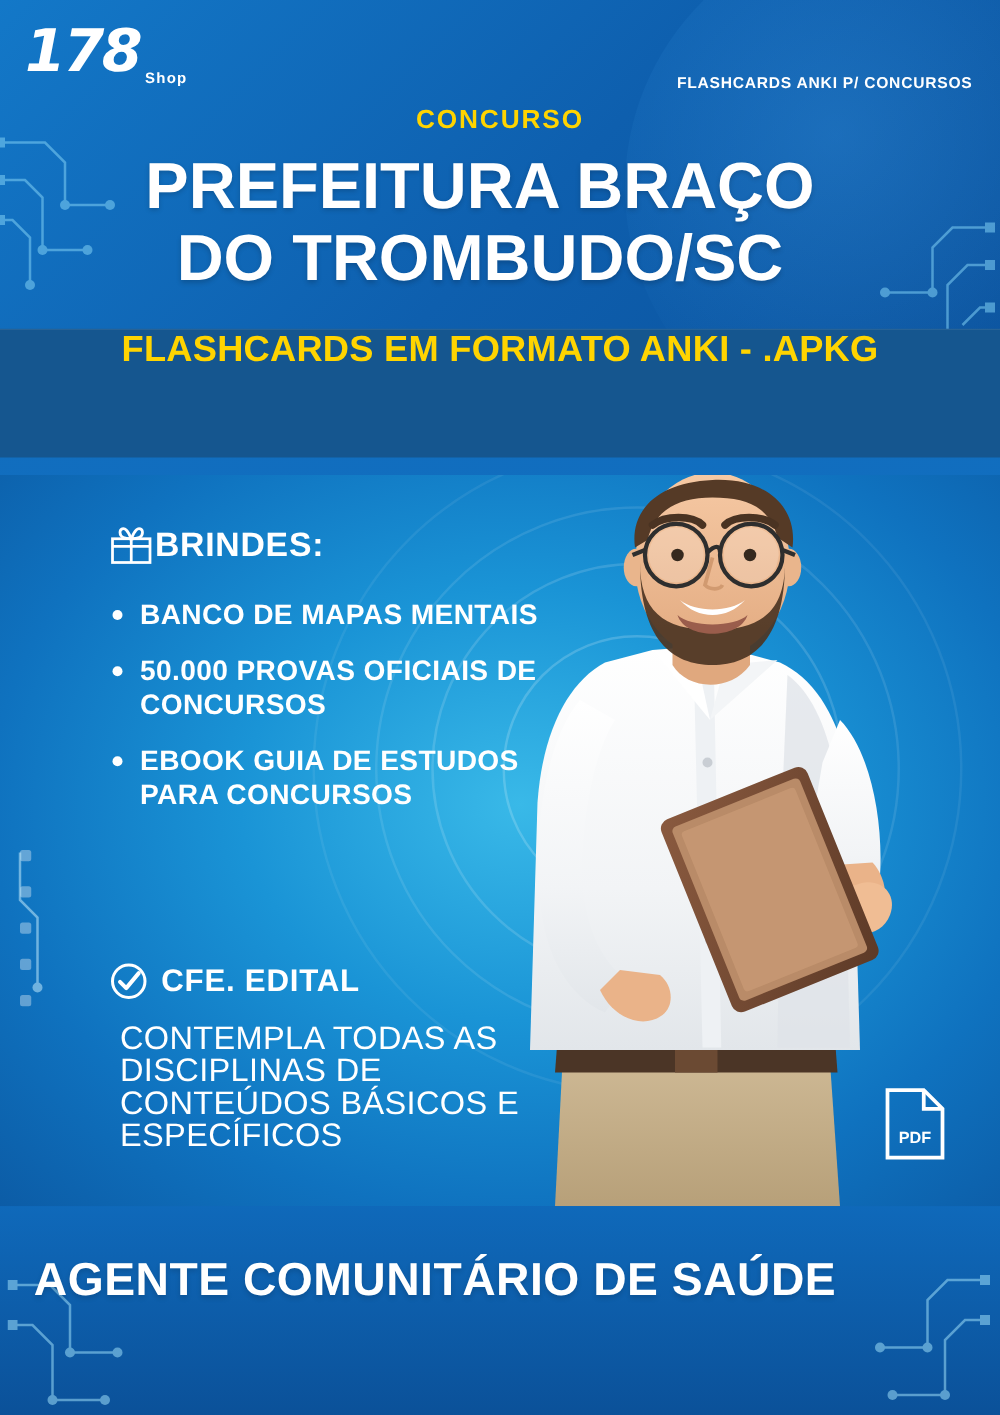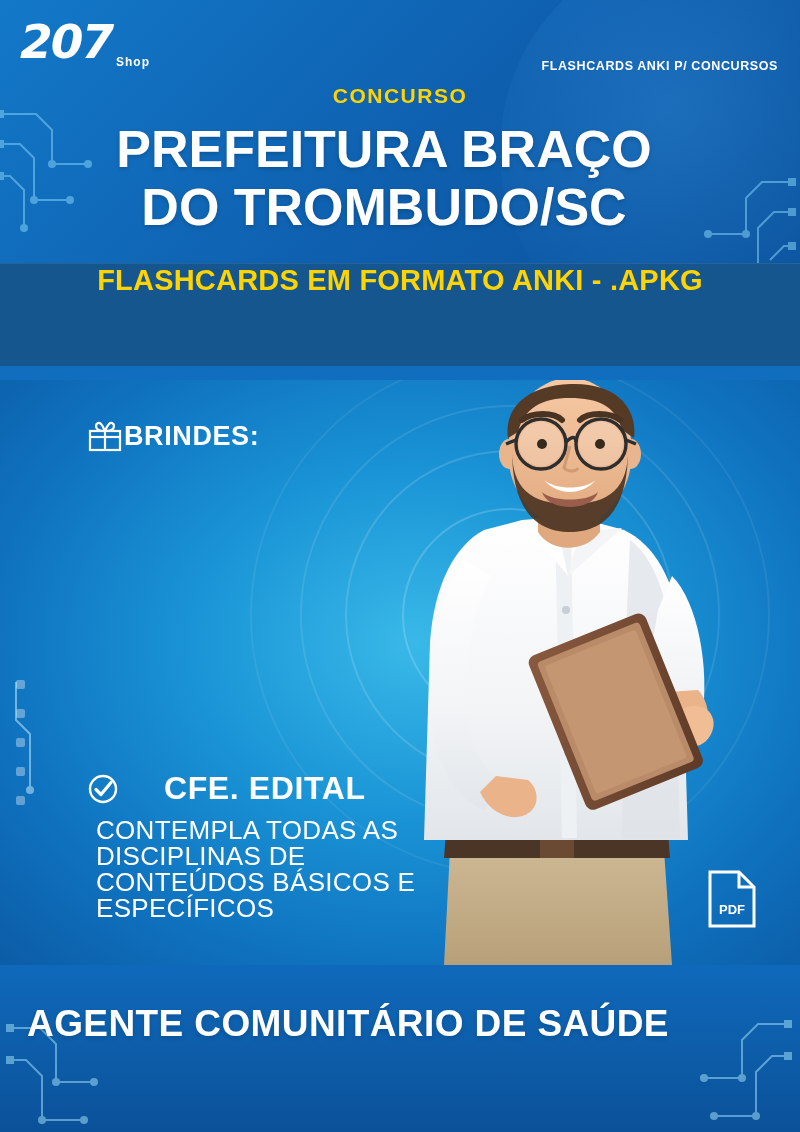--- a/index.html
+++ b/index.html
@@ -217,26 +217,25 @@
 
   
   .edital-head {
     position: absolute;
     top: 390px; left: 88px;
     display: flex; align-items: center; gap: 11px;
     z-index: 4;
   }
   .check-icon { width: 30px; height: 30px; }
   .edital-title {
-    font-size: 32px;
+    font-size: 25px;
     font-weight: bold;
     color: #ffffff;
     letter-spacing: 0.6px;
     text-transform: uppercase;
-    margin-left: 35px;
   }
   .edital-text {
     position: absolute;
     top: 437px; left: 96px;
     width: 330px;
     font-size: 26px;
     line-height: 26px;
     font-weight: normal;
     color: #ffffff;
     letter-spacing: 0.3px;
@@ -322,21 +321,21 @@
           <circle cx="42" cy="66" r="4"></circle>
         <circle cx="92" cy="100" r="4"></circle>
           <circle cx="54" cy="100" r="4"></circle>
         <rect x="122" y="10" width="8" height="8"></rect>
           <rect x="122" y="40" width="8" height="8"></rect>
         <rect x="122" y="74" width="8" height="8"></rect>
       </g>
     </svg>
 
     <div class="logo">
-      <div class="logo-123">207</div>
+      <div class="logo-123">178</div>
       <div class="logo-slash"></div>
       <div class="logo-shop">Shop</div>
     </div>
 
     <div class="top-right-label">FLASHCARDS ANKI P/ CONCURSOS</div>
     <div class="concurso-label">CONCURSO</div>
     <div class="main-title">
       <div>PREFEITURA BRAÇO</div>
       <div>DO TROMBUDO/SC</div>
     </div>
@@ -367,20 +366,25 @@
           <rect x="2" y="11" width="30" height="19"></rect>
           <path d="M2 17 H32"></path>
           <path d="M17 11 V30"></path>
           <path d="M17 11 C13 11 8 10 8 6 C8 3 11 2 13 4 C15 6 17 11 17 11Z"></path>
           <path d="M17 11 C21 11 26 10 26 6 C26 3 23 2 21 4 C19 6 17 11 17 11Z"></path>
         </g>
       </svg>
       <div class="brindes-title">BRINDES:</div>
     </div>
 
+    <ul class="brindes-list">
+      <li>BANCO DE MAPAS MENTAIS</li>
+      <li>50.000 PROVAS OFICIAIS DE CONCURSOS</li>
+      <li>EBOOK GUIA DE ESTUDOS PARA CONCURSOS</li>
+    </ul>
 
     <div class="edital-head">
       <svg class="check-icon" viewBox="0 0 30 30">
         <circle cx="15" cy="15" r="13" fill="none" stroke="#ffffff" stroke-width="2.4"></circle>
         <path d="M8 15.5 L13 20.5 L23 8.5" fill="none" stroke="#ffffff" stroke-width="3.2" stroke-linecap="round" stroke-linejoin="round"></path>
       </svg>
       <div class="edital-title">CFE. EDITAL</div>
     </div>
     <div class="edital-text">CONTEMPLA TODAS AS DISCIPLINAS DE CONTEÚDOS BÁSICOS E ESPECÍFICOS</div>
 

